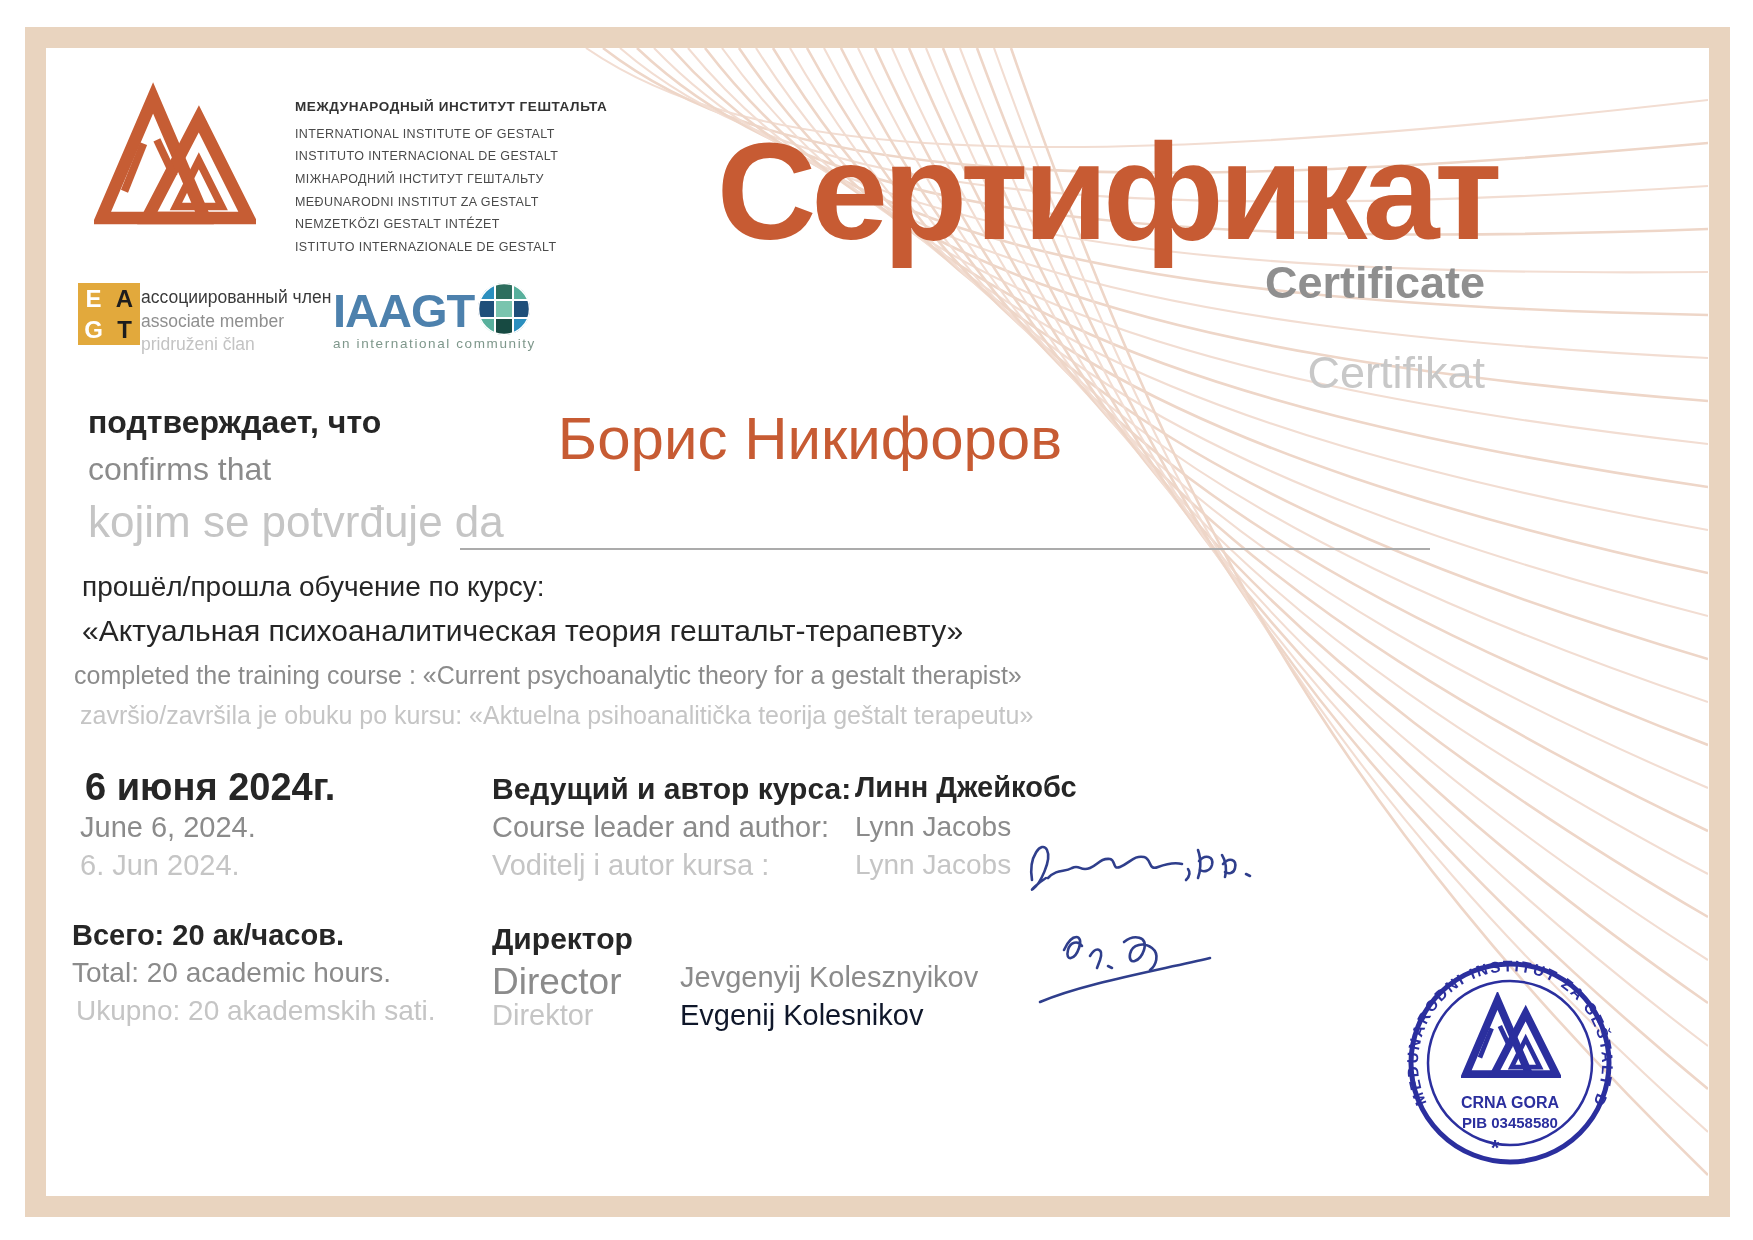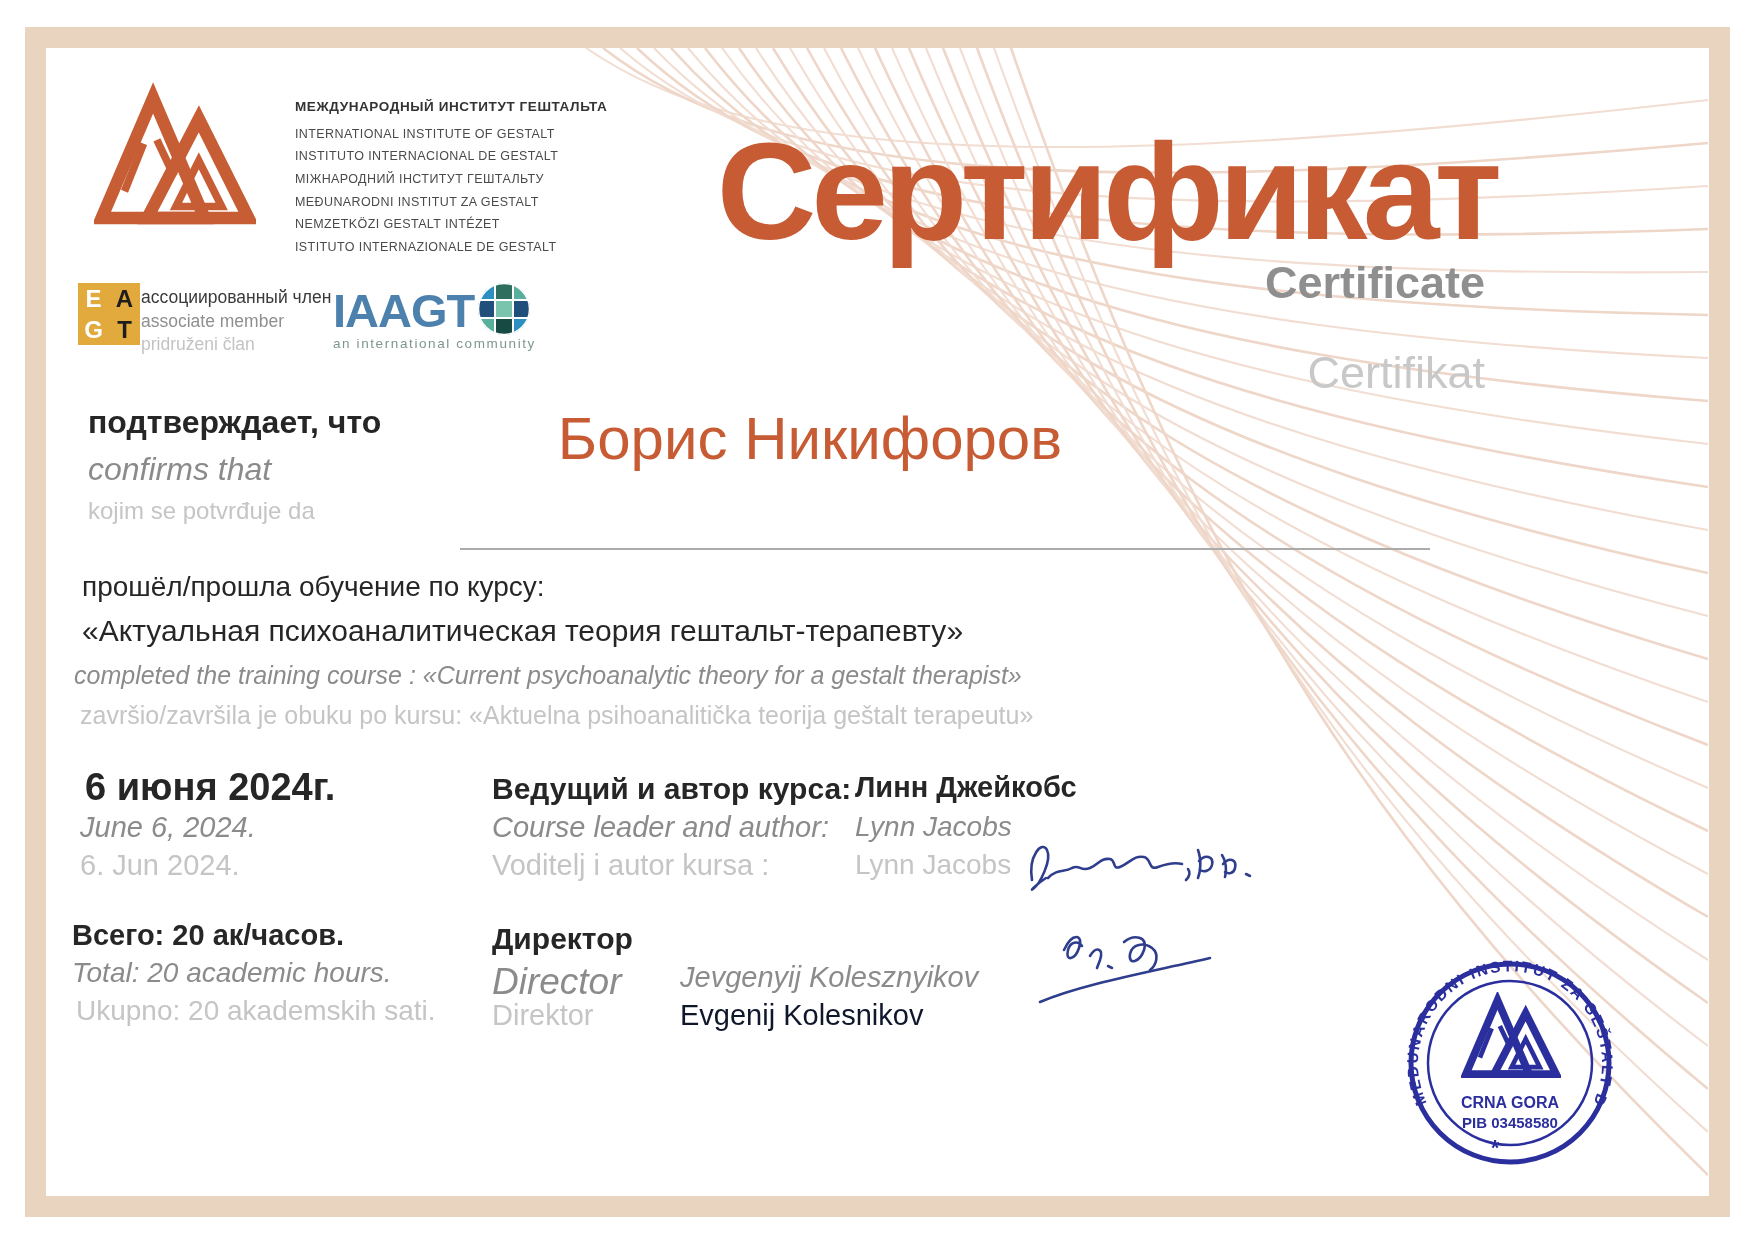--- a/index.html
+++ b/index.html
@@ -3,21 +3,21 @@
 <meta charset="utf-8">
 <style>
   html,body{margin:0;padding:0;background:#ffffff;}
   #cert{position:relative;width:1753px;height:1240px;background:#ffffff;overflow:hidden;
         font-family:"Liberation Sans",sans-serif;}
   #frame{position:absolute;left:25px;top:27px;width:1705px;height:1190px;
          border:21px solid #e9d4bf;box-sizing:border-box;pointer-events:none;}
   #waves{position:absolute;left:46px;top:48px;width:1662px;height:1145px;overflow:hidden;}
   .t{position:absolute;white-space:nowrap;line-height:1.1;}
   .ink{color:#262626;}
-  .gray{color:#8b8b8b;font-style:italic;}
+  .gray{color:#8b8b8b;}
   .lgray{color:#c5c5c5;}
   .xlgray{color:#0f172a;}
   .b{font-weight:bold;}
   .m{font-weight:500;}
   
   .inst-primary{font-size:13.5px;font-weight:bold;letter-spacing:.6px;color:#333;}
   .inst-line{font-size:12.5px;letter-spacing:.4px;color:#4a4a4a;}
   
   #eagt-badge{position:absolute;left:78px;top:283px;width:62px;height:62px;background:#e2a93c;
               display:grid;grid-template-columns:1fr 1fr;grid-template-rows:1fr 1fr;
@@ -141,21 +141,21 @@
     </svg>
     <div id="iaagt-tag">an international community</div>
   </div>
 
   <div class="t" id="title-ru">Сертификат</div>
   <div class="t" id="title-en">Certificate</div>
   <div class="t" id="title-sr">Certifikat</div>
 
   <div class="t b ink" style="left:88px;top:405px;font-size:32px">подтверждает, что</div>
   <div class="t m gray" style="left:88px;top:452px;font-size:32px">confirms that</div>
-  <div class="t m lgray" style="left:88px;top:498px;font-size:24px">kojim se potvrđuje da</div>
+  <div class="t m lgray" style="left:88px;top:498px;font-size:44px">kojim se potvrđuje da</div>
 
   <div class="t" id="name">Борис Никифоров</div>
   <div id="name-line"></div>
 
   <div class="t m ink" style="left:82px;top:572px;font-size:28px">прошёл/прошла обучение по курсу:</div>
   <div class="t m ink" style="left:82px;top:614px;font-size:30px">«Актуальная психоаналитическая теория гештальт-терапевту»</div>
   <div class="t m gray" style="left:74px;top:662px;font-size:25px">completed the training course : «Current psychoanalytic theory for a gestalt therapist»</div>
   <div class="t m lgray" style="left:80px;top:702px;font-size:25px">završio/završila je obuku po kursu: «Aktuelna psihoanalitička teorija geštalt terapeutu»</div>
 
   <div class="t b ink" style="left:85px;top:767px;font-size:38px">6 июня 2024г.</div>

